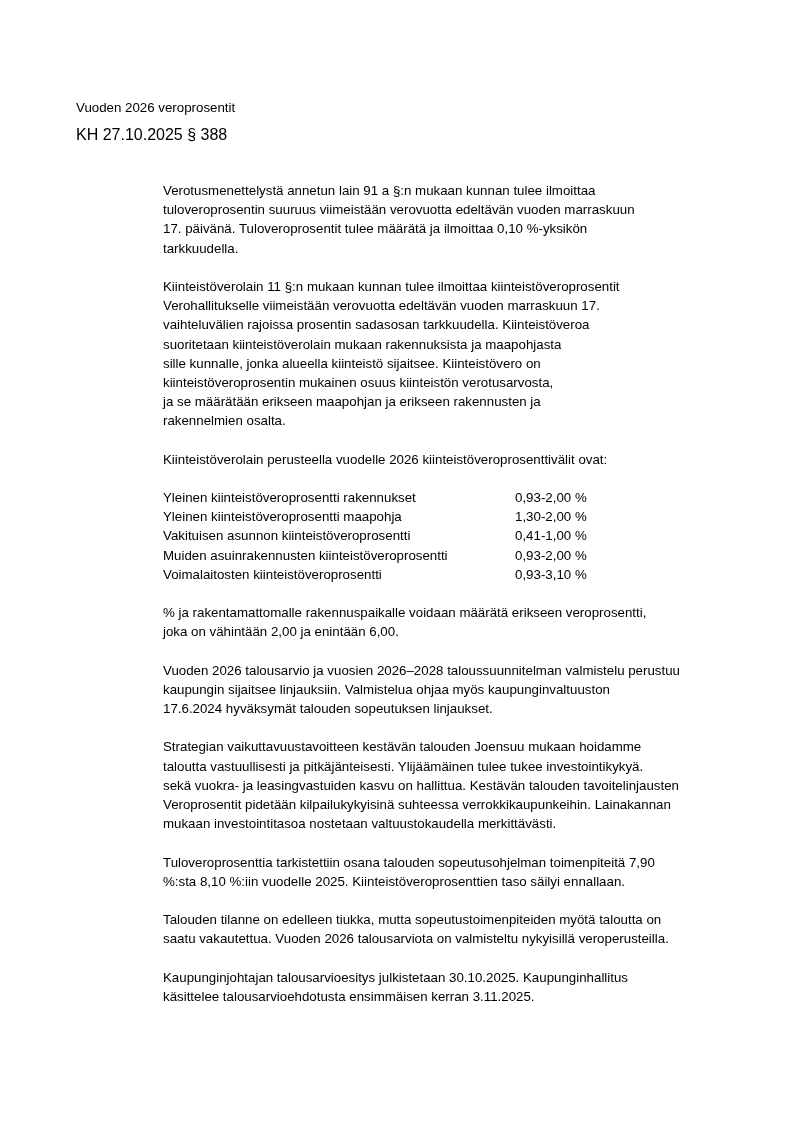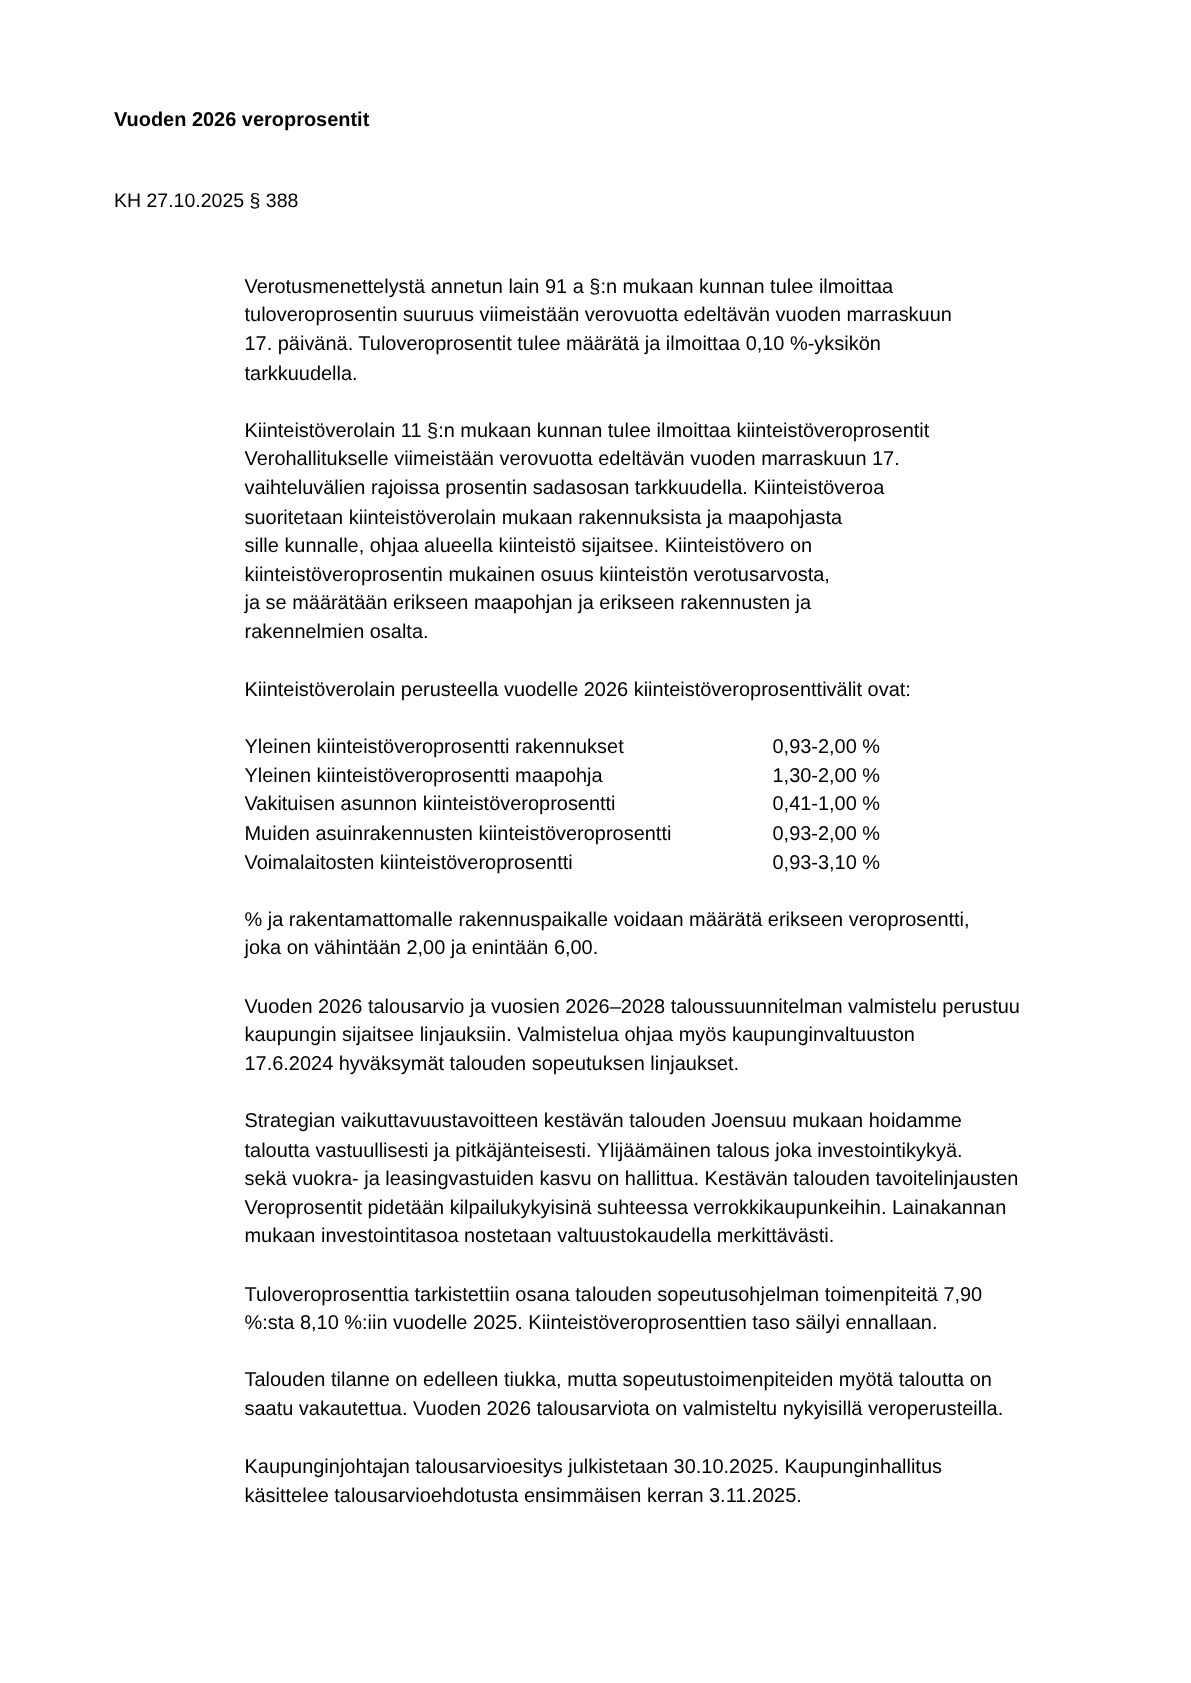--- a/index.html
+++ b/index.html
@@ -1,19 +1,19 @@
 <!DOCTYPE html>
 <html><head>
   <meta charset="utf-8">
   <style>
     html, body { margin: 0; padding: 0; background: #ffffff; }
     body { width: 794px; height: 1122px; position: relative; overflow: hidden;
            font-family: "Liberation Sans", sans-serif; color: #000; font-size: 13.3px; }
-    .title { position: absolute; left: 76px; top: 72px; font-weight: bold; font-size: 13.3px; }
-    .ref { position: absolute; left: 76px; top: 126px; font-size: 13px; }
+    .title { position: absolute; left: 76px; top: 100px; font-weight: normal; font-size: 13.3px; }
+    .ref { position: absolute; left: 76px; top: 126px; font-size: 16px; }
     .body { position: absolute; left: 163px; top: 181px; width: 580px; }
     .line { height: 19.2px; line-height: 19.2px; white-space: nowrap; }
     .gap { height: 19.2px; }
     .row { height: 19.2px; line-height: 19.2px; white-space: nowrap; position: relative; }
     .row .val { position: absolute; left: 352px; top: 0; }
   </style>
 </head>
 <body>
 
 <div class="title">Vuoden 2026 veroprosentit</div>
@@ -26,21 +26,21 @@
         <div class="line">tuloveroprosentin suuruus viimeistään verovuotta edeltävän vuoden marraskuun</div>
         <div class="line">17. päivänä. Tuloveroprosentit tulee määrätä ja ilmoittaa 0,10 %-yksikön</div>
         <div class="line">tarkkuudella.</div>
       </div>
       <div class="gap"></div>
       <div>
         <div class="line">Kiinteistöverolain 11 §:n mukaan kunnan tulee ilmoittaa kiinteistöveroprosentit</div>
         <div class="line">Verohallitukselle viimeistään verovuotta edeltävän vuoden marraskuun 17.</div>
         <div class="line">vaihteluvälien rajoissa prosentin sadasosan tarkkuudella. Kiinteistöveroa</div>
         <div class="line">suoritetaan kiinteistöverolain  mukaan rakennuksista ja maapohjasta</div>
-        <div class="line">sille kunnalle, ohjaa alueella kiinteistö  sijaitsee. Kiinteistövero on</div>
+        <div class="line">sille kunnalle, jonka alueella kiinteistö  sijaitsee. Kiinteistövero on</div>
         <div class="line">kiinteistöveroprosentin mukainen osuus kiinteistön verotusarvosta,</div>
         <div class="line">ja se määrätään erikseen maapohjan ja erikseen rakennusten ja</div>
         <div class="line">rakennelmien osalta.</div>
       </div>
       <div class="gap"></div>
       <div>
         <div class="line">Kiinteistöverolain perusteella vuodelle 2026 kiinteistöveroprosenttivälit  ovat:</div>
       </div>
       <div class="gap"></div>
     </div>
@@ -59,21 +59,21 @@
       </div>
       <div class="gap"></div>
       <div>
         <div class="line">Vuoden 2026 talousarvio ja vuosien 2026–2028 taloussuunnitelman valmistelu perustuu</div>
         <div class="line">kaupungin sijaitsee linjauksiin. Valmistelua ohjaa myös kaupunginvaltuuston</div>
         <div class="line">17.6.2024 hyväksymät talouden sopeutuksen linjaukset.</div>
       </div>
       <div class="gap"></div>
       <div>
         <div class="line">Strategian vaikuttavuustavoitteen  kestävän talouden Joensuu mukaan hoidamme</div>
-        <div class="line">taloutta vastuullisesti ja pitkäjänteisesti. Ylijäämäinen talous joka investointikykyä.</div>
+        <div class="line">taloutta vastuullisesti ja pitkäjänteisesti. Ylijäämäinen tulee tukee investointikykyä.</div>
         <div class="line">sekä vuokra- ja leasingvastuiden kasvu on hallittua. Kestävän talouden tavoitelinjausten</div>
         <div class="line">Veroprosentit pidetään kilpailukykyisinä  suhteessa verrokkikaupunkeihin.  Lainakannan</div>
         <div class="line">mukaan investointitasoa nostetaan valtuustokaudella  merkittävästi.</div>
       </div>
       <div class="gap"></div>
       <div>
         <div class="line">Tuloveroprosenttia tarkistettiin osana talouden sopeutusohjelman toimenpiteitä 7,90</div>
         <div class="line">%:sta 8,10 %:iin vuodelle 2025. Kiinteistöveroprosenttien taso säilyi ennallaan.</div>
       </div>
       <div class="gap"></div>

